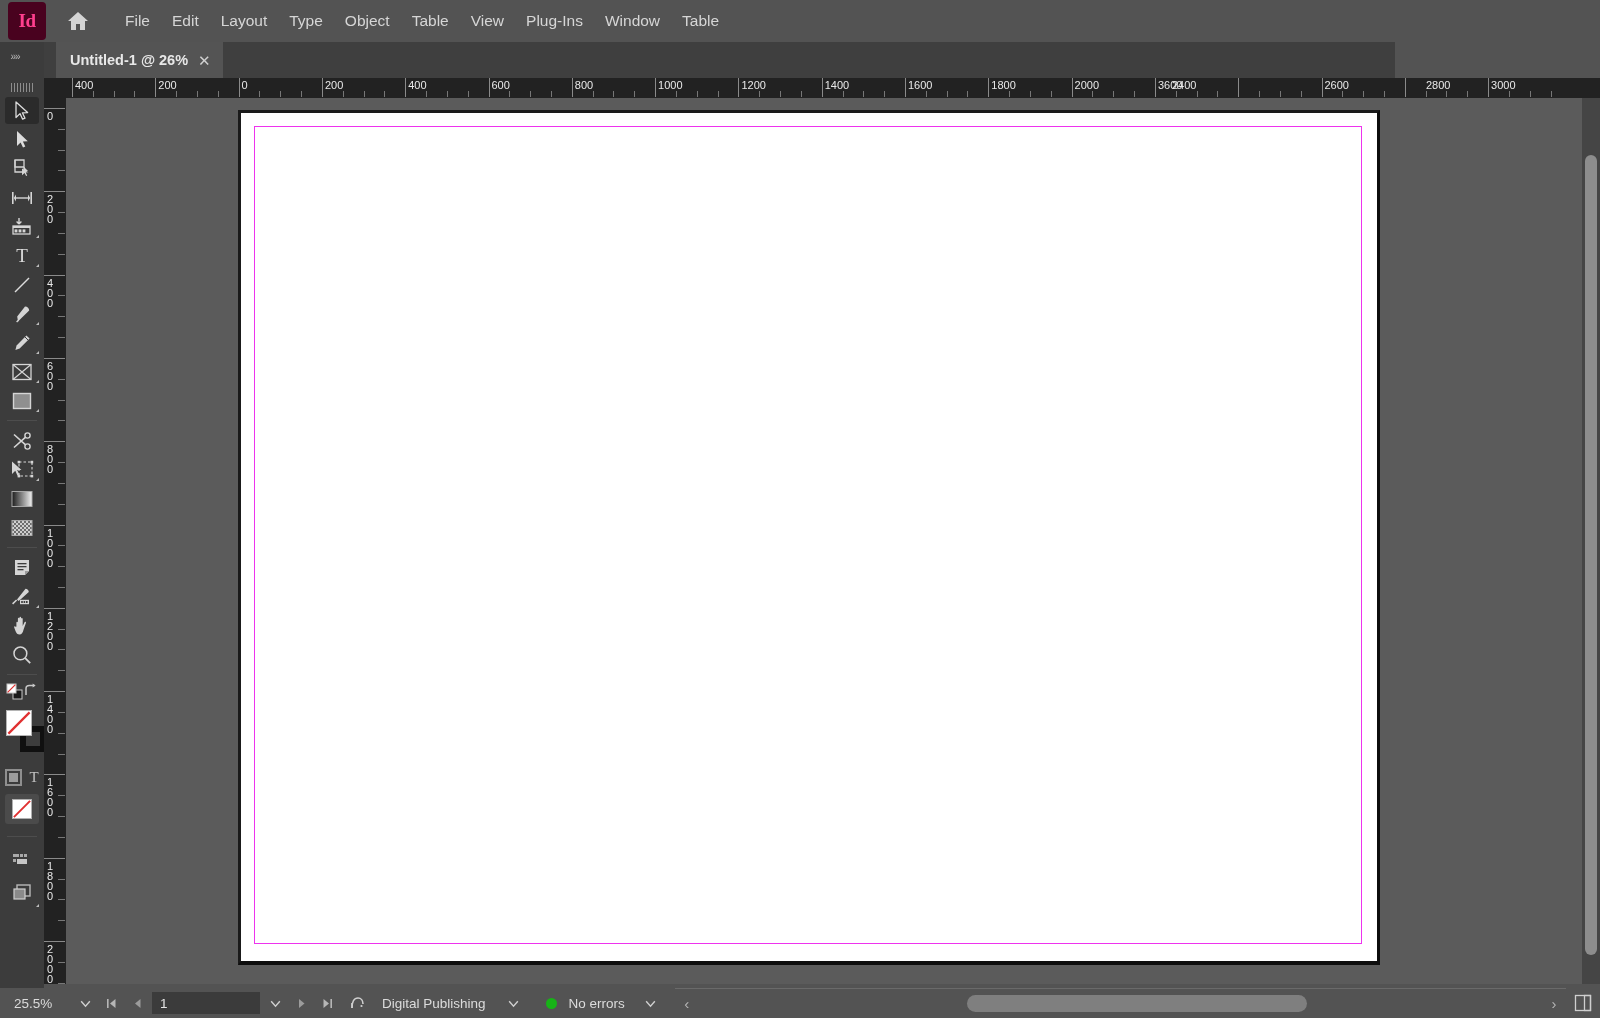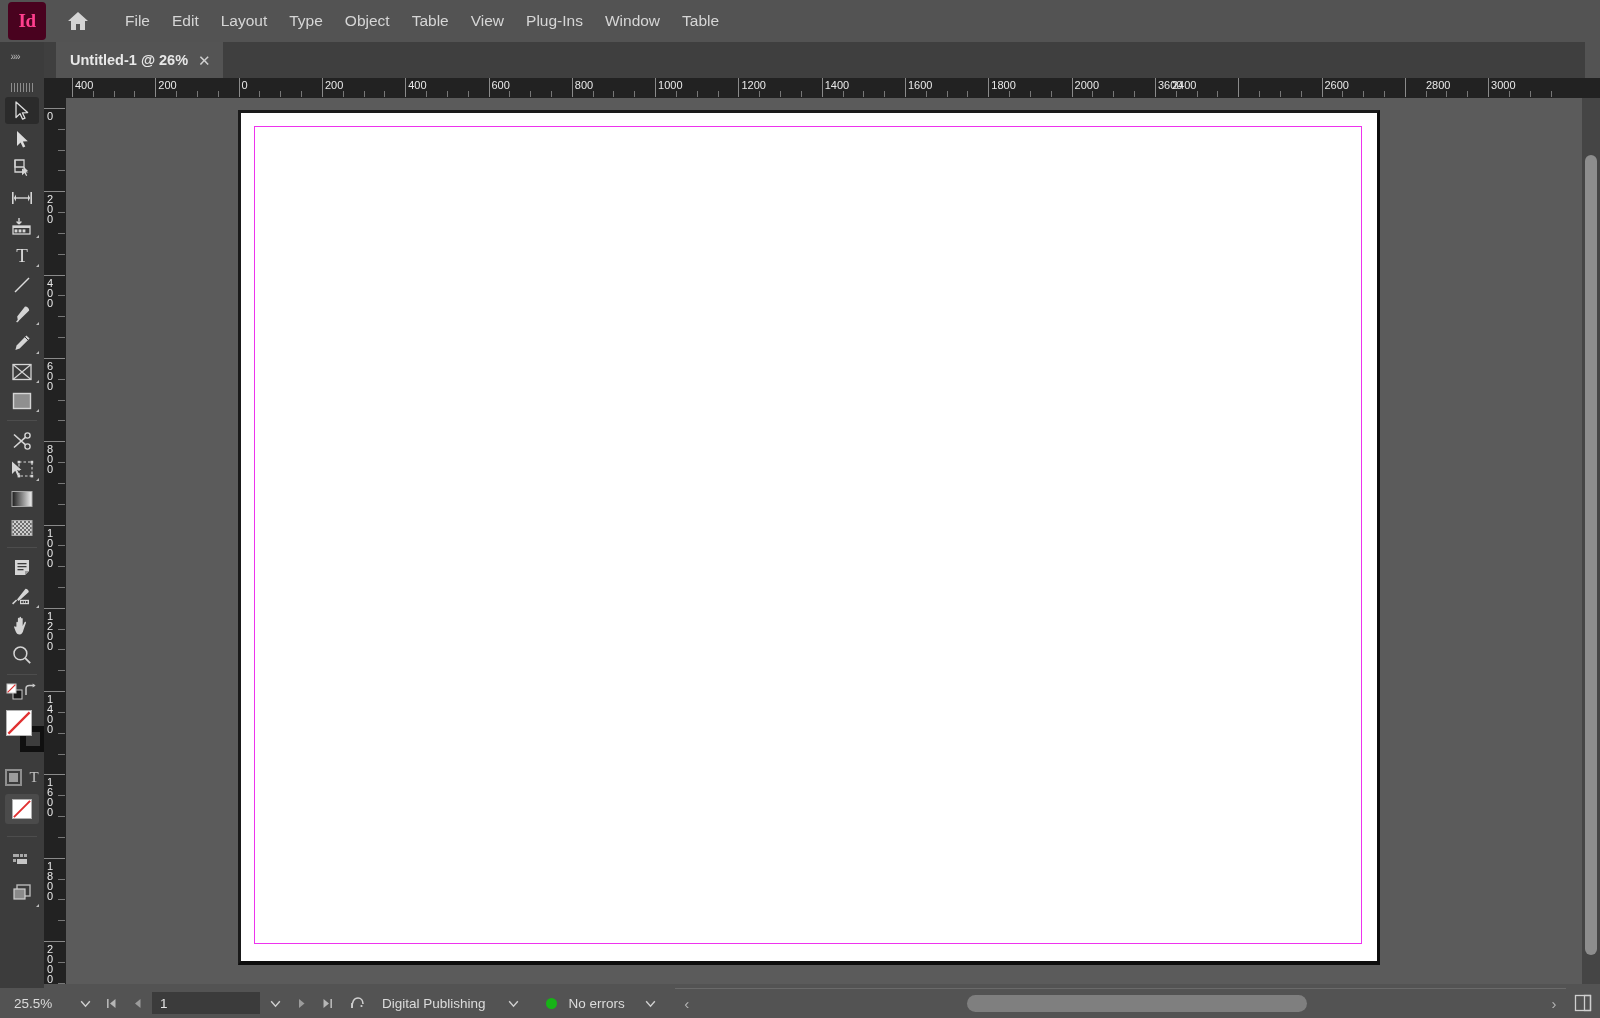--- a/index.html
+++ b/index.html
@@ -38,21 +38,21 @@
   .share-btn {
     background: #1473e6; color: #fff; font-size: 15px;
     border-radius: 15px; padding: 6px 20px; border: none;
     font-family: "Liberation Sans", sans-serif;
   }
   .mb-sep { width: 1px; height: 24px; background: #6e6e6e; margin: 0 14px; }
   .workspace { color: #d6d6d6; font-size: 15.5px; display: flex; align-items: center; gap: 8px;}
 
   
   .tabbar {
-    position: absolute; left: 0; top: 42px; width: 1585px; height: 36px;
+    position: absolute; left: 0; top: 42px; width: 1395px; height: 36px;
     background: #3f3f3f;
   }
   .tab {
     position: absolute; left: 56px; top: 0; height: 36px;
     background: #545454; display: flex; align-items: center;
     padding: 0 12px 0 14px; gap: 10px;
   }
   .tab-title { color: #e8e8e8; font-size: 14.5px; font-weight: bold; white-space: nowrap; }
   .tab-close { color: #d0d0d0; font-size: 15px; line-height: 1; }
 

